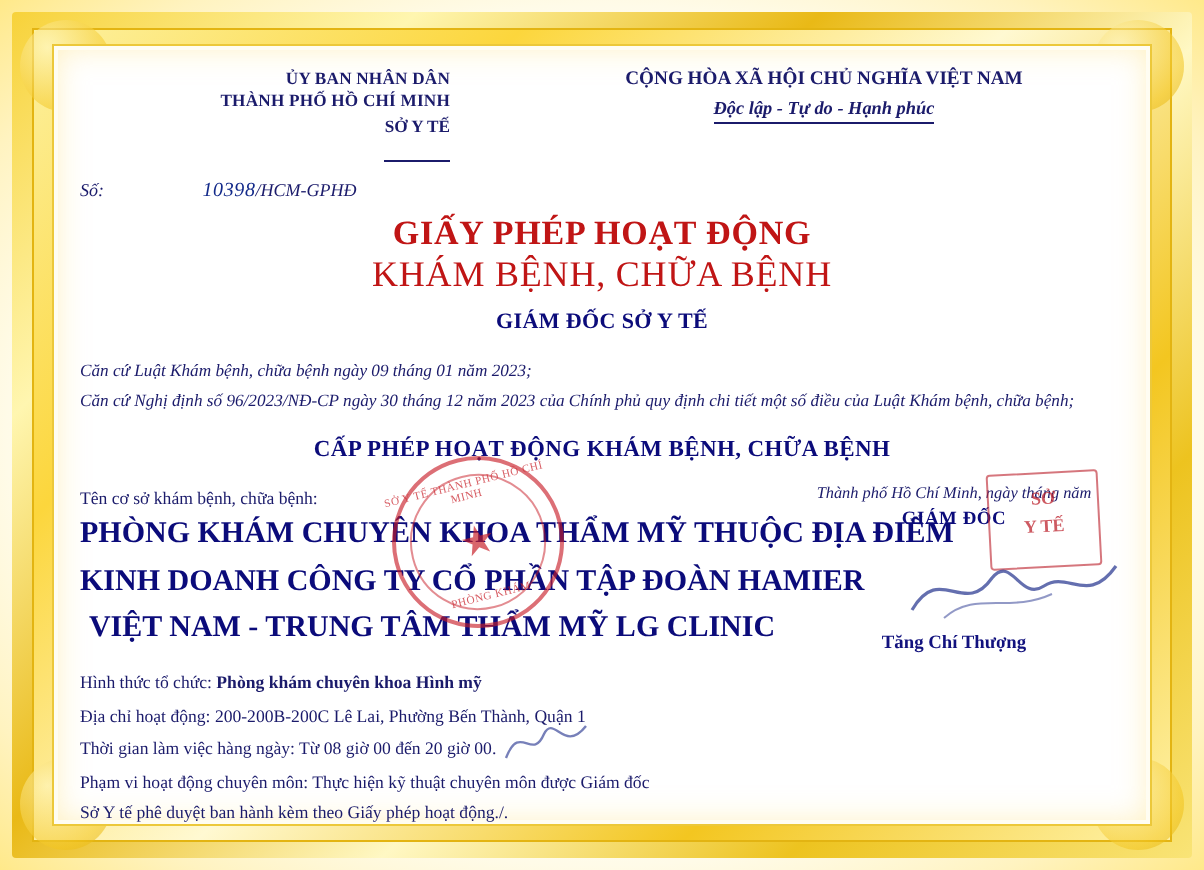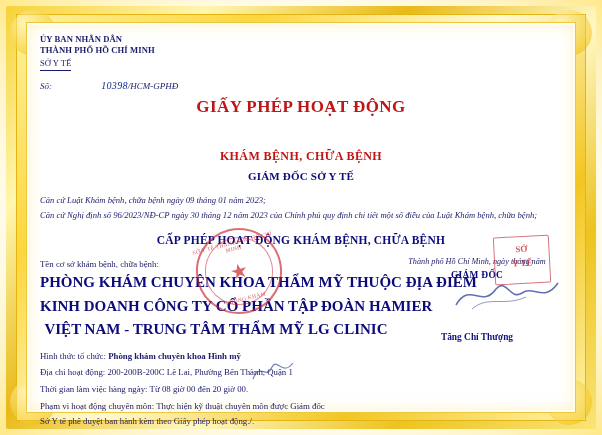--- a/index.html
+++ b/index.html
@@ -46,33 +46,33 @@
   .corner.tr{right:10px;top:10px;}
   .corner.bl{left:10px;bottom:10px;}
   .corner.br{right:10px;bottom:10px;}
 
   .content{
     position:absolute;left:40px;top:34px;right:40px;bottom:34px;
     font-size:9px;color:#1b1b6b;
   }
   
   .hdr{display:flex;align-items:flex-start;justify-content:space-between;}
-  .hdr-left{width:185px;text-align:left;line-height:1.32;}
+  .hdr-left{width:185px;text-align:right;line-height:1.32;}
   .hdr-left .l1,.hdr-left .l2{font-weight:bold;font-size:8.6px;letter-spacing:.1px;}
-  .hdr-left .l3{font-weight:normal;font-size:8.6px;display:inline-block;padding-bottom:1px;border-bottom:1px solid #1b1b6b;margin-top:1px;}
+  .hdr-left .l3{font-weight:bold;font-size:8.6px;display:inline-block;padding-bottom:11px;border-bottom:1px solid #1b1b6b;margin-top:1px;}
   .hdr-right{width:300px;text-align:center;line-height:1.35;}
   .hdr-right .r1{font-weight:bold;font-size:9.6px;}
   .hdr-right .r2{font-weight:bold;font-size:9.2px;font-style:italic;display:inline-block;border-bottom:1px solid #1b1b6b;padding-bottom:1px;margin-top:1px;}
 
   .sonum{margin-top:9px;font-size:9px;font-style:italic;}
   .sonum .num{font-family:"Liberation Serif",serif;font-style:italic;color:#132a8a;font-size:10px;letter-spacing:.3px;margin-left:47px;}
 
   .title-block{text-align:center;margin-top:6px;}
   .t1{color:#c01515;font-weight:bold;font-size:17px;letter-spacing:.4px;line-height:1.15;}
-  .t2{color:#c01515;font-weight:bold;font-size:12px;letter-spacing:.4px;line-height:1.2;margin-top:32px;}
+  .t2{color:#c01515;font-weight:normal;font-size:18px;letter-spacing:.4px;line-height:1.2;}
   .t3{color:#0b0b7a;font-weight:bold;font-size:11px;margin-top:7px;letter-spacing:.2px;}
 
   .recitals{margin-top:11px;font-style:italic;font-size:8.6px;line-height:1.75;}
   .recitals div{white-space:nowrap;}
 
   .grant{text-align:center;color:#0b0b7a;font-weight:bold;font-size:11.5px;margin-top:11px;letter-spacing:.2px;}
 
   .body-block{margin-top:11px;position:relative;}
   .bl{font-size:8.8px;line-height:1.62;}
   .facility{text-align:center;font-weight:bold;color:#0b0b7a;font-size:15px;line-height:1.55;}
@@ -142,20 +142,24 @@
   <div class="corner br"></div>
   <div class="frame-inner"></div>
 
   <div class="content">
 
     <div class="hdr">
       <div class="hdr-left">
         <div class="l1">ỦY BAN NHÂN DÂN</div>
         <div class="l2">THÀNH PHỐ HỒ CHÍ MINH</div>
         <div class="l3">SỞ Y TẾ</div>
+      </div>
+      <div class="hdr-right">
+        <div class="r1">CỘNG HÒA XÃ HỘI CHỦ NGHĨA VIỆT NAM</div>
+        <div class="r2">Độc lập - Tự do - Hạnh phúc</div>
       </div>
     </div>
 
     <div class="sonum">
       <span>Số:</span>
       <span class="num">10398</span><span>/HCM-GPHĐ</span>
     </div>
 
     <div class="title-block">
       <div class="t1">GIẤY PHÉP HOẠT ĐỘNG</div>

